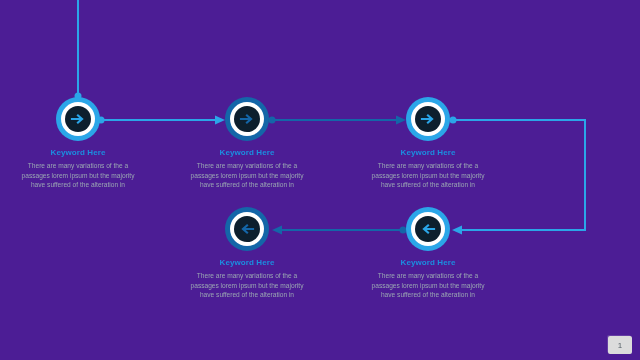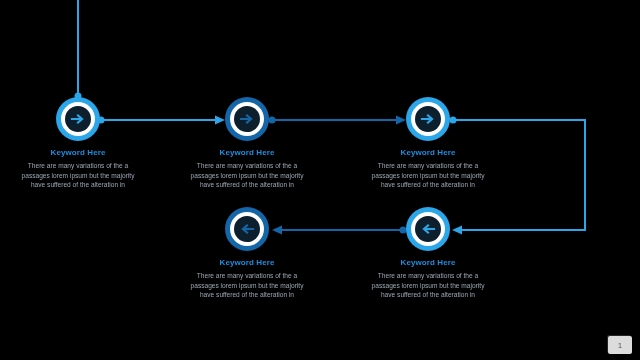--- a/index.html
+++ b/index.html
@@ -14,21 +14,21 @@
     background: #0d1f2d;
     font-family: "Liberation Sans", sans-serif;
     position: relative;
   }
   #slide {
     position: absolute;
     left: 0;
     top: 0;
     width: 640px;
     height: 360px;
-    background: #000000;
+    background: #4c1d95;
     overflow: hidden;
   }
   #connector-layer {
     position: absolute;
     left: 0;
     top: 0;
     width: 640px;
     height: 360px;
     pointer-events: none;
   }

